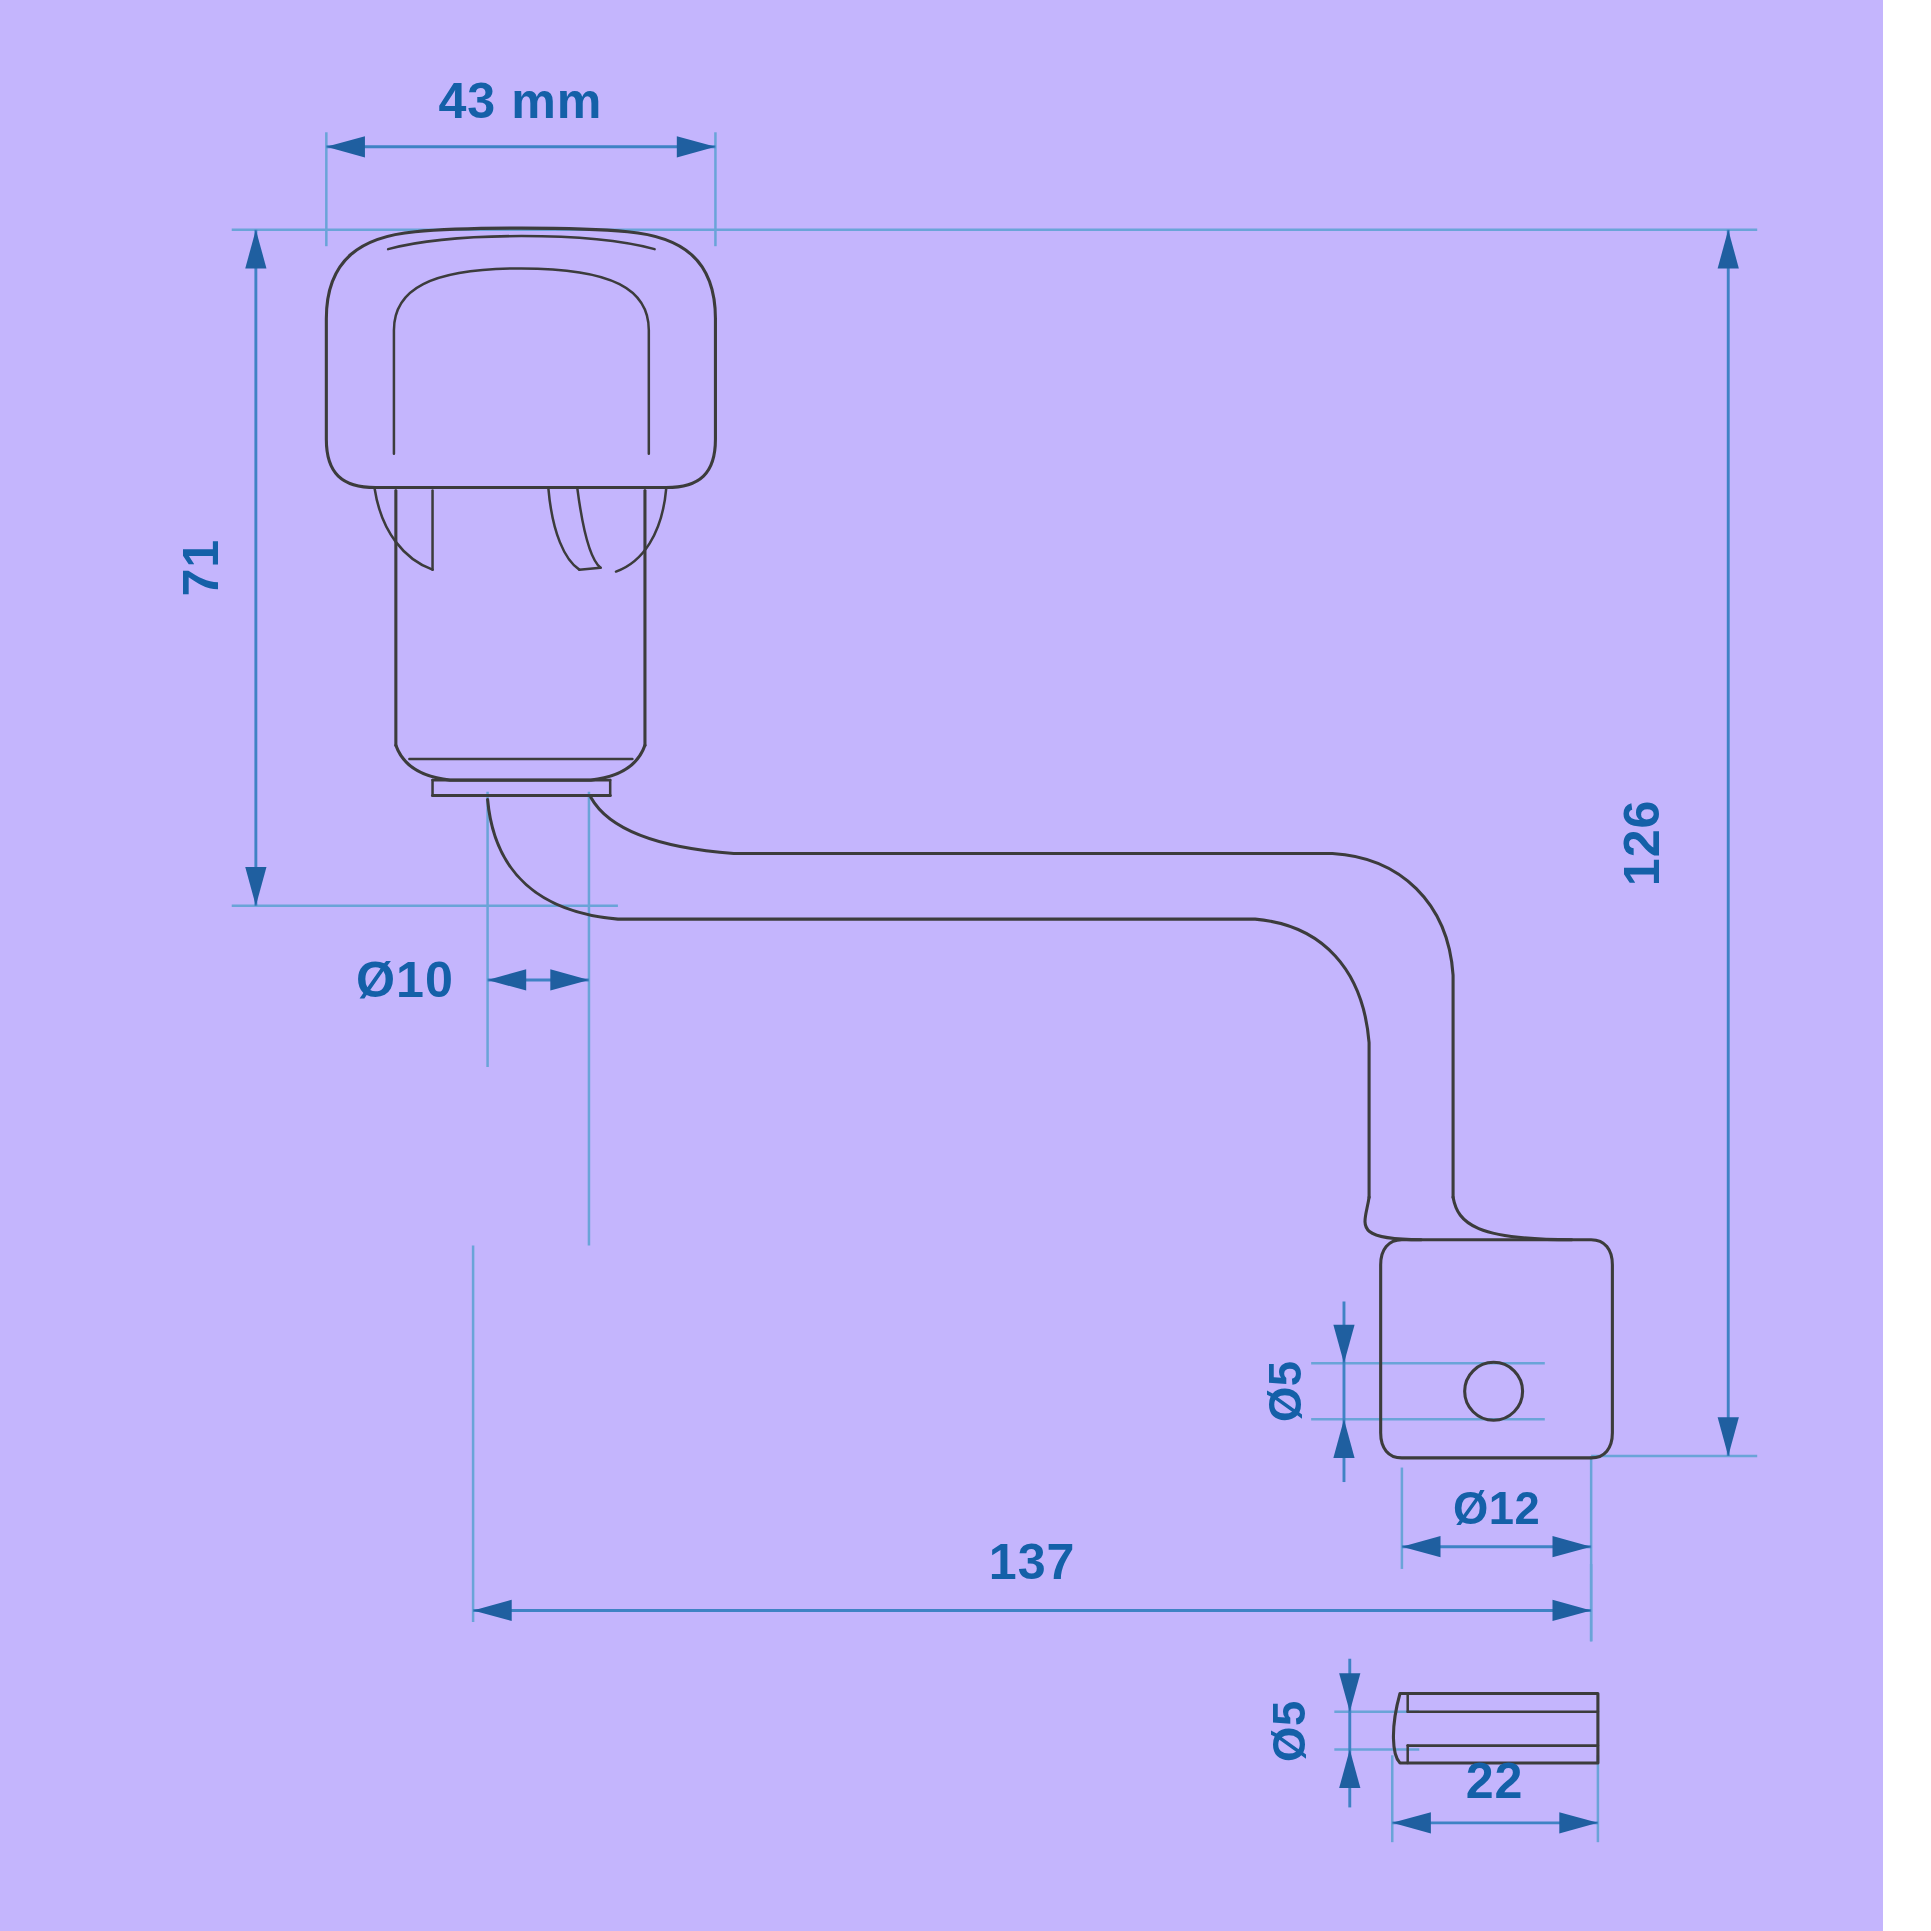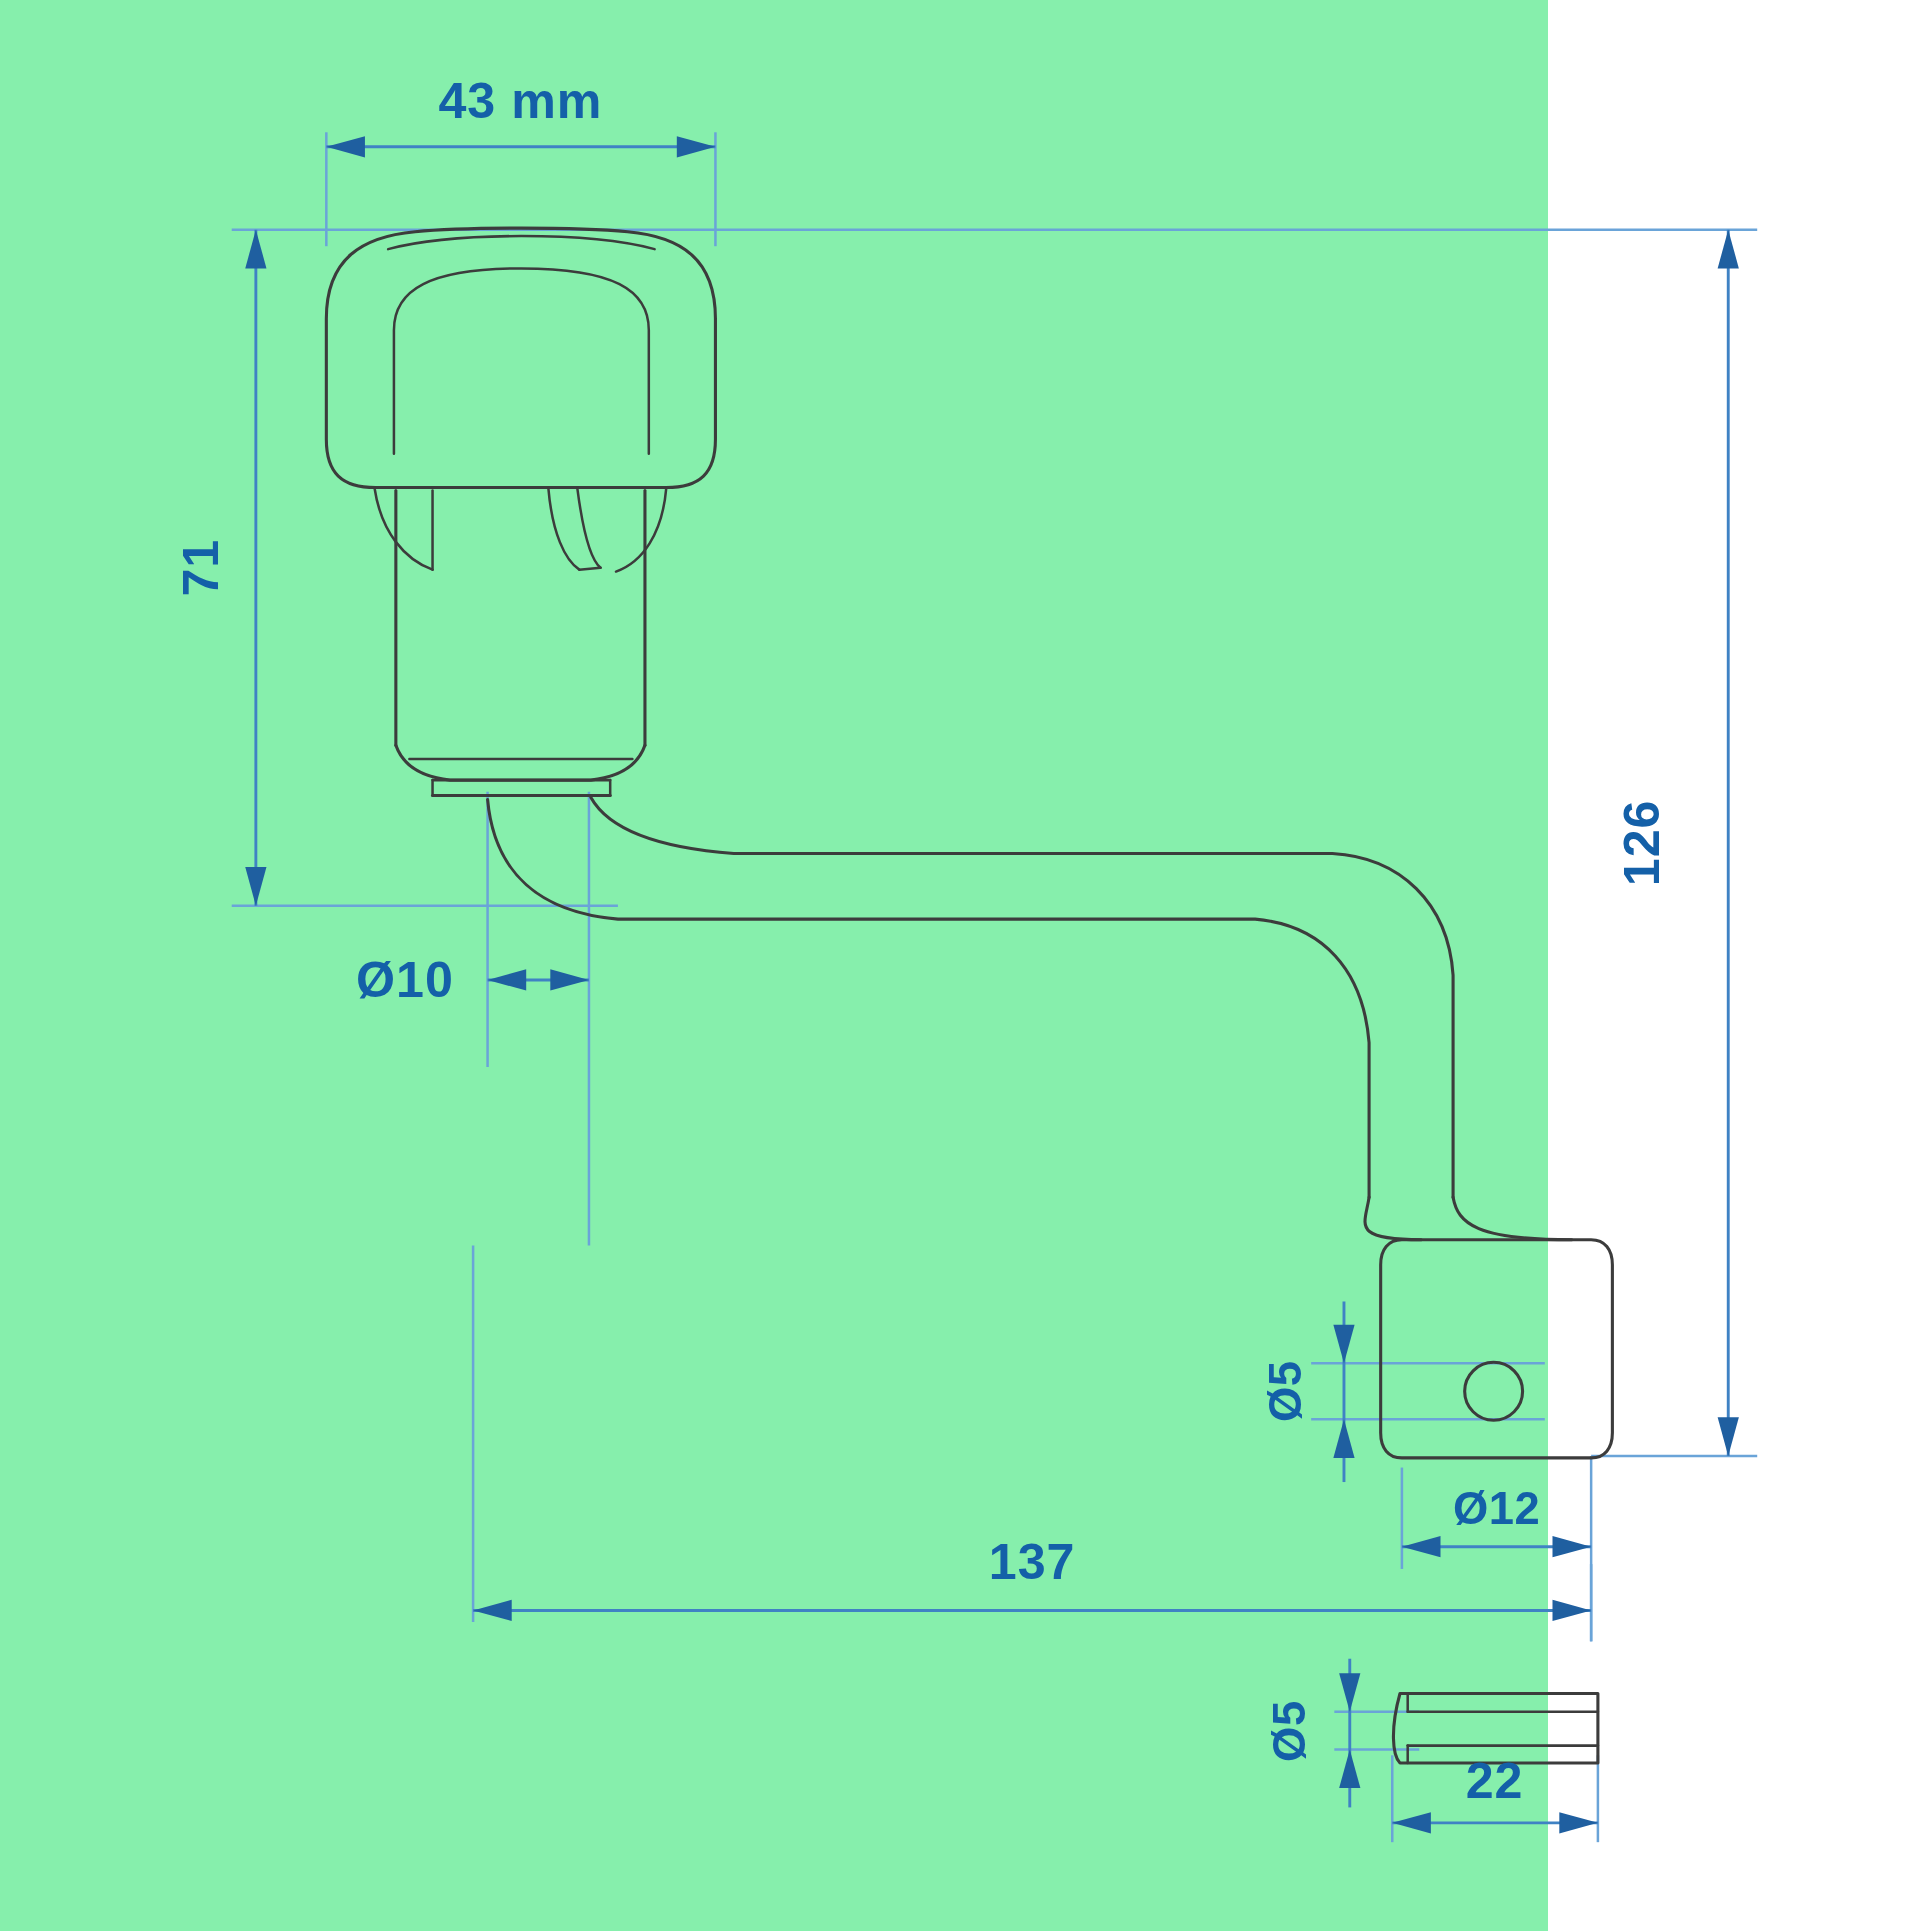--- a/index.html
+++ b/index.html
@@ -9,23 +9,23 @@
     background: #ffffff;
   }
   body {
     width: 1931px;
     height: 1931px;
     font-family: "Liberation Sans", sans-serif;
     overflow: hidden;
   }
   #drawing-root {
     position: relative;
-    width: 1548px;
+    width: 1883px;
     height: 1931px;
-    background: #86efac;
+    background: #c4b5fd;
   }
   svg#tech-drawing {
     display: block;
     width: 1931px;
     height: 1931px;
   }
   .part-outline {
     fill: none;
     stroke: #3c3c3c;
     stroke-width: 3.2;

